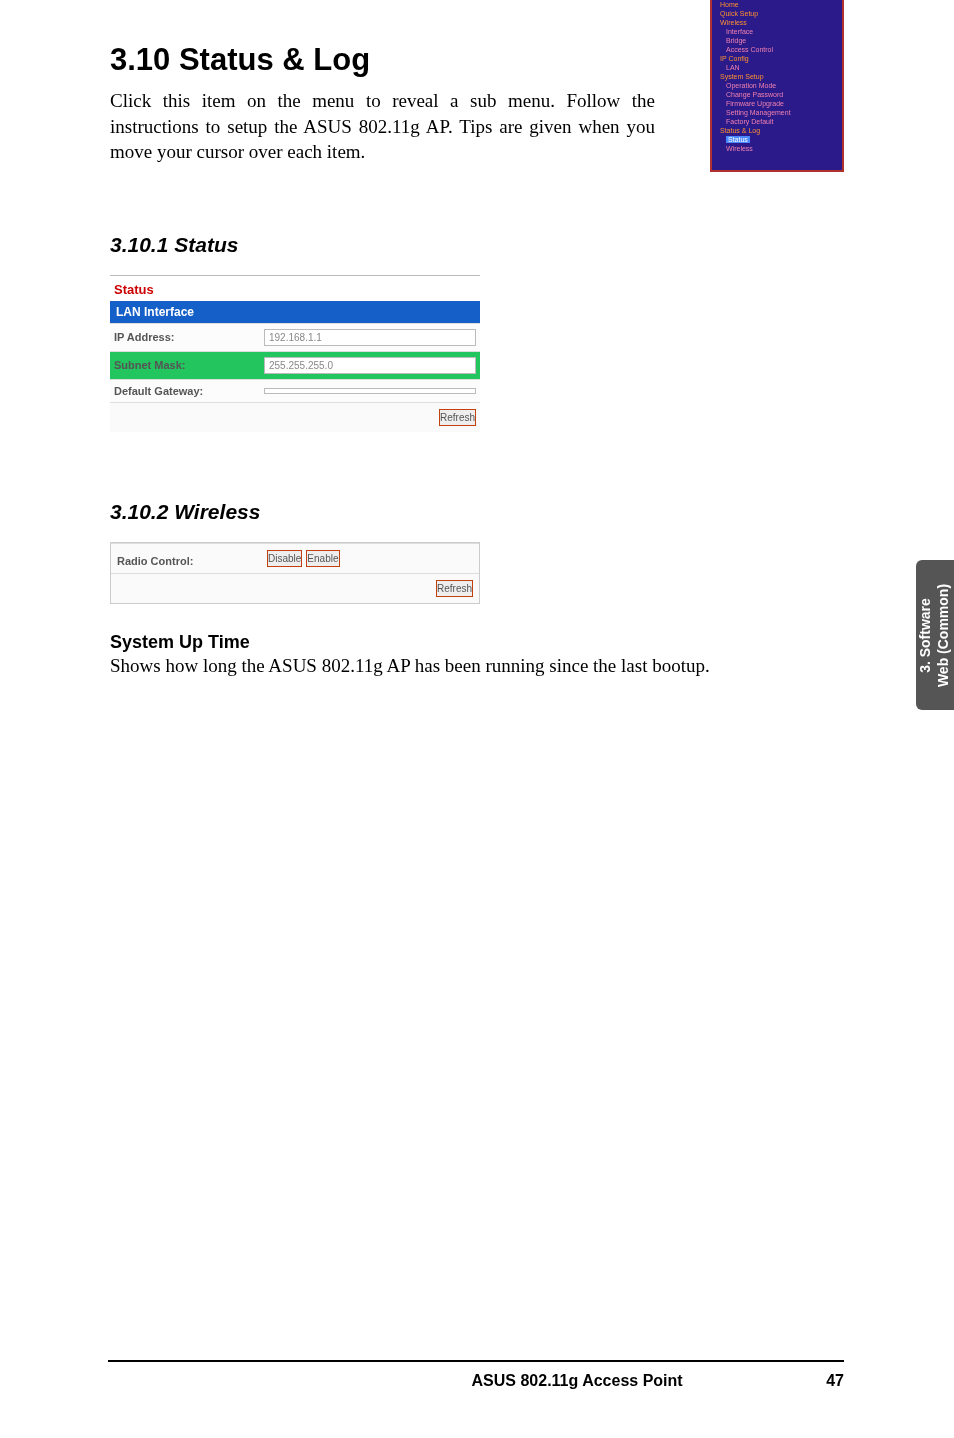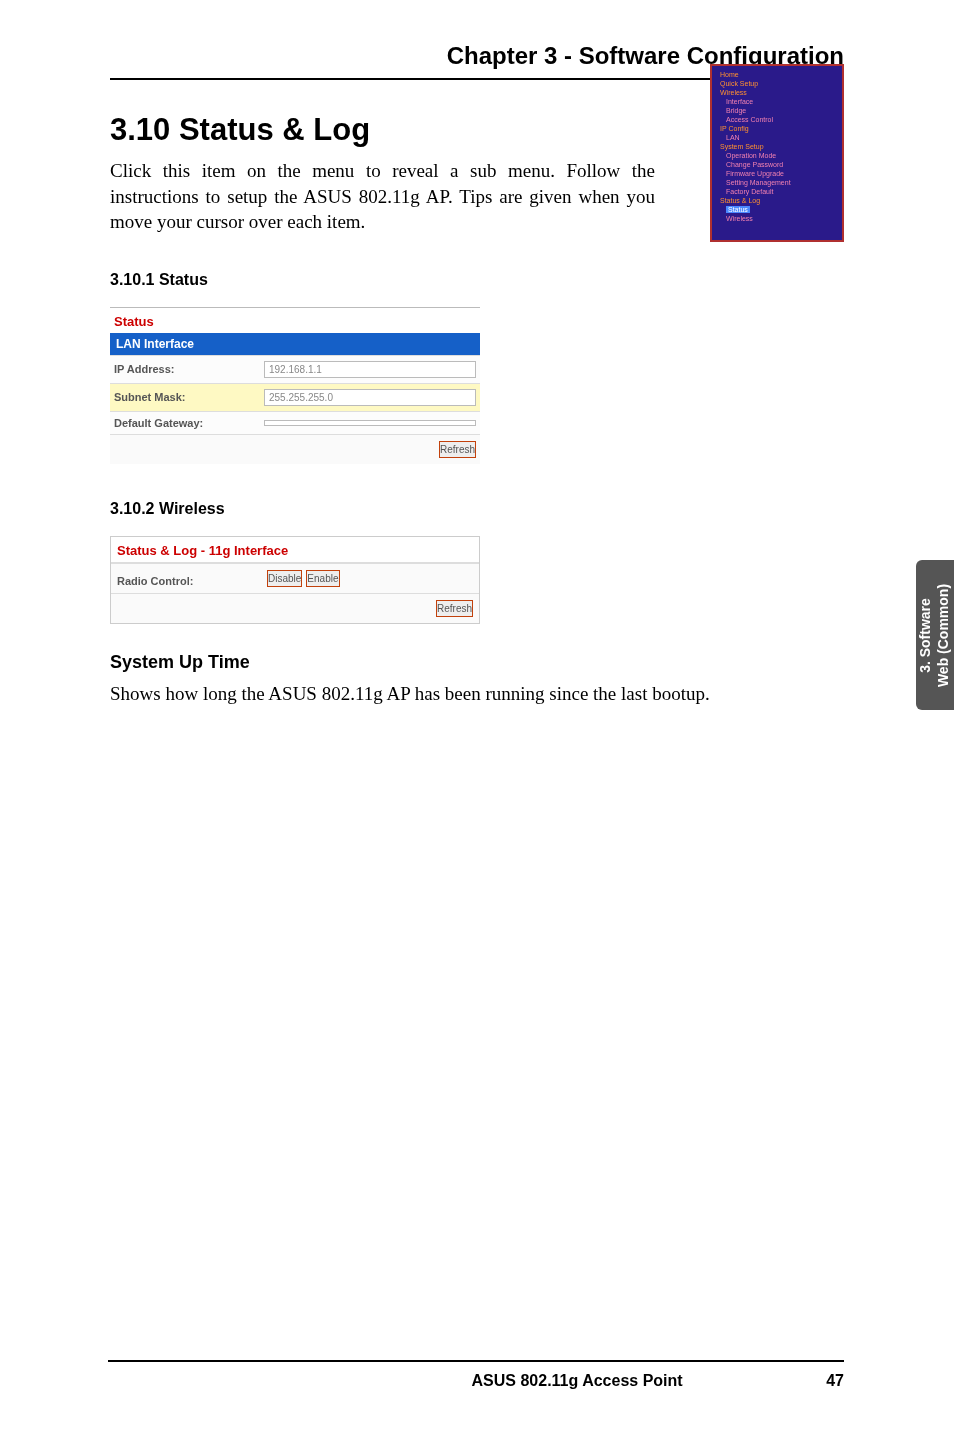--- a/index.html
+++ b/index.html
@@ -53,23 +53,24 @@
 }
 .nav-thumb .nav-line { padding: 1px 0 1px 6px; }
 .nav-thumb .orange { color: #ff9030; }
 .nav-thumb .pink { color: #f080b0; }
 .nav-thumb .hl { background: #4a88ff; color: #fff; display: inline-block; padding: 0 2px; }
 .nav-thumb .indent1 { padding-left: 12px; }
 
 .subsection-heading {
   font-family: Arial, Helvetica, sans-serif;
   font-weight: bold;
-  font-size: 16px;
-  margin-top: 36px;
+  font-size: 21px;
+  margin-top: 68px;
   margin-bottom: 18px;
+  font-style: italic;
 }
 
 .panel {
   width: 370px;
   font-family: Arial, sans-serif;
   font-size: 11px;
   color: #333;
   margin-bottom: 6px;
 }
 .panel-title {
@@ -80,21 +81,21 @@
   padding: 6px 4px 4px 4px;
   border-top: 1px solid #bbb;
 }
 .panel-row {
   display: flex;
   align-items: center;
   padding: 5px 4px;
   border-top: 1px solid #ddd;
   background: #fcfcfc;
 }
-.panel-row.dark { background: #fef9c3; }
+.panel-row.dark { background: #22c55e; }
 .panel-row .label { width: 150px; font-weight: bold; color: #555; }
 .panel-row .field {
   flex: 1;
   background: #fff;
   border: 1px solid #bbb;
   padding: 2px 4px;
   font-size: 10px;
   color: #888;
 }
 .panel-section-header {
@@ -169,21 +170,20 @@
   text-align: right;
   border-top: 1px solid #ddd;
   background: #fafafa;
 }
 
 .para-heading {
   font-family: Arial, Helvetica, sans-serif;
   font-weight: bold;
   font-size: 18px;
   margin-top: 28px;
-  margin-bottom: 8px;
 }
 .body-para {
   font-size: 19px;
   line-height: 1.35;
   text-align: justify;
 }
 
 .side-tab {
   position: absolute;
   right: 0;
@@ -219,21 +219,20 @@
   font-family: Arial, Helvetica, sans-serif;
   font-size: 16px;
 }
 .footer .product { font-weight: bold; margin-left: 220px; }
 .footer .pagenum { font-weight: bold; }
 </style>
 </head>
 <body>
 
 <div class="page">
-  <div class="chapter-heading">Chapter 3 - Software Configuration</div>
 
   <div class="intro-wrap">
     <div class="section-heading">3.10  Status &amp; Log</div>
     <div class="intro-text">Click this item on the menu to reveal a sub menu. Follow the instructions to setup the ASUS 802.11g AP. Tips are given when you move your cursor over each item.</div>
 
     <div class="nav-thumb">
       <div class="nav-line orange">Home</div>
       <div class="nav-line orange">Quick Setup</div>
       <div class="nav-line orange">Wireless</div>
       <div class="nav-line indent1 pink">Interface</div>
@@ -271,21 +270,20 @@
       <div class="field"></div>
     </div>
     <div class="panel-footer">
       <span class="btn">Refresh</span>
     </div>
   </div>
 
   <div class="subsection-heading">3.10.2  Wireless</div>
 
   <div class="wl-panel">
-    <div class="wl-title">Status &amp; Log - 11g Interface</div>
     <div class="wl-row">
       <div class="label">Radio Control:</div>
       <span class="wl-btn">Disable</span>
       <span style="width:4px;display:inline-block"></span>
       <span class="wl-btn">Enable</span>
     </div>
     <div class="wl-footer">
       <span class="wl-btn">Refresh</span>
     </div>
   </div>

